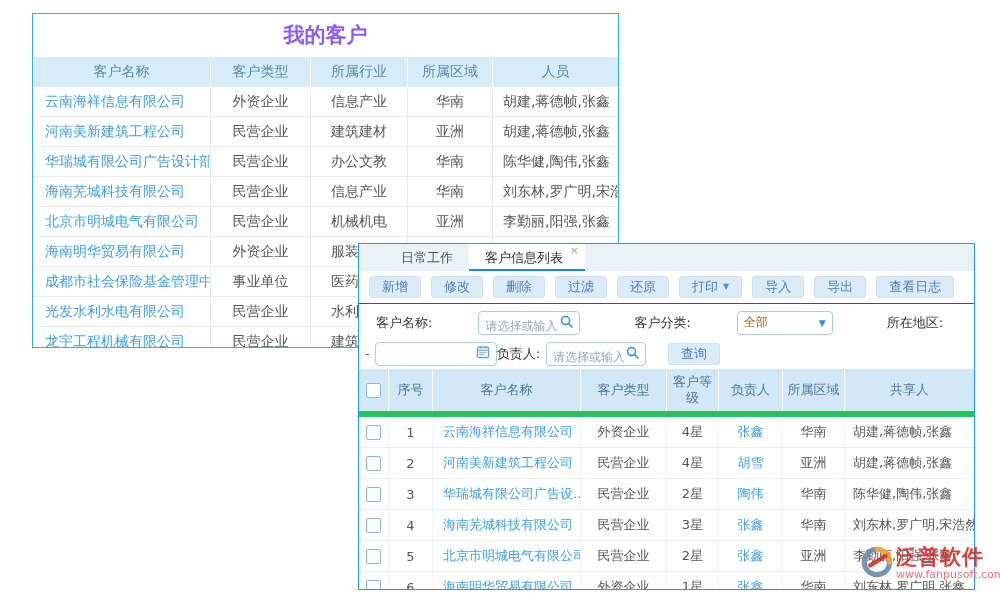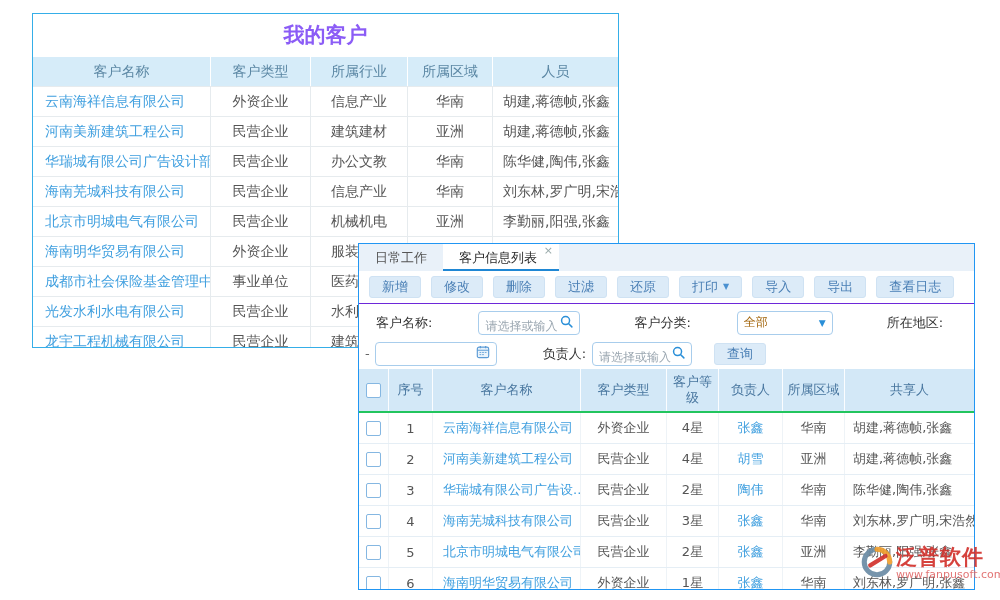--- a/index.html
+++ b/index.html
@@ -20,21 +20,21 @@
              border-right:1px solid #e6ebee;overflow:hidden;white-space:nowrap;}
   .mc-row .c:last-child{border-right:none;}
   .w1{width:178px;} .w2{width:100px;} .w3{width:97px;} .w4{width:85px;} .w5{width:125px;}
   .c.name{color:#3f9fdf;padding-left:12px;text-align:left;}
   .c.center{text-align:center;color:#555;}
   .c.people{color:#555;padding-left:10px;text-align:left;}
 
   
   .panel{position:absolute;left:358px;top:243px;width:617px;height:347px;background:#fff;
          border:1px solid #2196f3;box-sizing:border-box;overflow:hidden;}
-  .tabs{display:flex;height:27px;background:#e9f1f9;}
+  .tabs{display:flex;height:27px;background:#e9f1f9;padding-left:26px;}
   .tab{padding:0 16px;line-height:27px;font-size:13px;color:#555;cursor:default;}
   .tab.active{background:#fff;color:#2b2b2b;font-weight:normal;
               border-bottom:2px solid #1f87d4;position:relative;padding-right:22px;}
   .tab-close{position:absolute;top:0;right:6px;font-size:11px;color:#9aa;line-height:14px;}
   .toolbar{display:flex;gap:10px;padding:5px 10px;height:22px;
            border-bottom:1px solid #6d28d9;background:#fff;}
   .tbtn{background:#dcebf8;color:#4a7fb5;border:1px solid #cfe2f3;border-radius:3px;
         font-size:13px;padding:0 12px;height:22px;line-height:20px;box-sizing:border-box;
         font-family:inherit;display:inline-flex;align-items:center;}
   .tbtn .caret{font-size:8px;margin-left:5px;color:#4a90d0;}
@@ -43,21 +43,21 @@
   .f-label{flex:none;}
   .f-box{display:inline-flex;align-items:center;justify-content:space-between;
          height:24px;border:1px solid #a8cdec;border-radius:4px;background:#fff;
          padding:0 6px;box-sizing:border-box;flex:none;}
   .ph{color:#9aa6b0;font-size:12px;overflow:hidden;margin-top:7px;}
   .val{color:#a16207;font-size:12px;}
   .sel-caret{font-size:9px;color:#2a8fd8;margin-left:6px;}
   .dash{color:#666;}
 
   
-  .p-head{display:flex;background:#d3e8f7;height:42px;border-bottom:2px solid #22c55e;}
+  .p-head{display:flex;background:#d3e8f7;height:42px;border-bottom:6px solid #22c55e;}
   .p-hc{display:flex;align-items:center;justify-content:center;font-size:13px;color:#47759e;
         text-align:center;border-right:1px solid rgba(255,255,255,.9);box-sizing:border-box;
         line-height:1.25;flex:none;}
   .p-hc:last-child{border-right:none;flex:1;}
   .p-row{display:flex;height:30px;border-bottom:1px solid #e5eef5;align-items:center;}
   .p-c{font-size:13px;color:#555;box-sizing:border-box;overflow:hidden;white-space:nowrap;
        text-align:center;border-right:1px solid #eef3f7;align-self:stretch;
        display:flex;align-items:center;justify-content:center;flex:none;}
   .p-c:last-child{border-right:none;flex:1;justify-content:flex-start;padding-left:8px;}
   .p-c.link{color:#3f9fdf;justify-content:flex-start;padding-left:10px;}
@@ -213,21 +213,21 @@
                 <line x1="11" y1="1" x2="11" y2="3.8" stroke="#5b9bd5" stroke-width="1.3"></line>
                 <g stroke="#5b9bd5" stroke-width="1">
                   <line x1="4" y1="8.5" x2="6" y2="8.5"></line>
                   <line x1="7" y1="8.5" x2="9" y2="8.5"></line>
                   <line x1="10" y1="8.5" x2="12" y2="8.5"></line>
                   <line x1="4" y1="11" x2="6" y2="11"></line>
                   <line x1="7" y1="11" x2="9" y2="11"></line>
                 </g>
               </svg></span>
         </span>
-        <span class="f-label" style="margin-left:46px;text-align:right;">负责人:</span>
+        <span class="f-label" style="text-align:right;">负责人:</span>
         <span class="f-box" style="width:100px;margin-left:6px;">
           <span class="ph">请选择或输入</span>
           <span><svg width="13" height="13" viewBox="0 0 14 14">
                 <circle cx="6" cy="6" r="4.3" fill="none" stroke="#2a8fd8" stroke-width="1.6"></circle>
                 <line x1="9.4" y1="9.4" x2="12.8" y2="12.8" stroke="#2a8fd8" stroke-width="1.6" stroke-linecap="round"></line>
               </svg></span>
         </span>
         <button class="tbtn" style="margin-left:22px;">查询</button>
       </div>
     </div>

